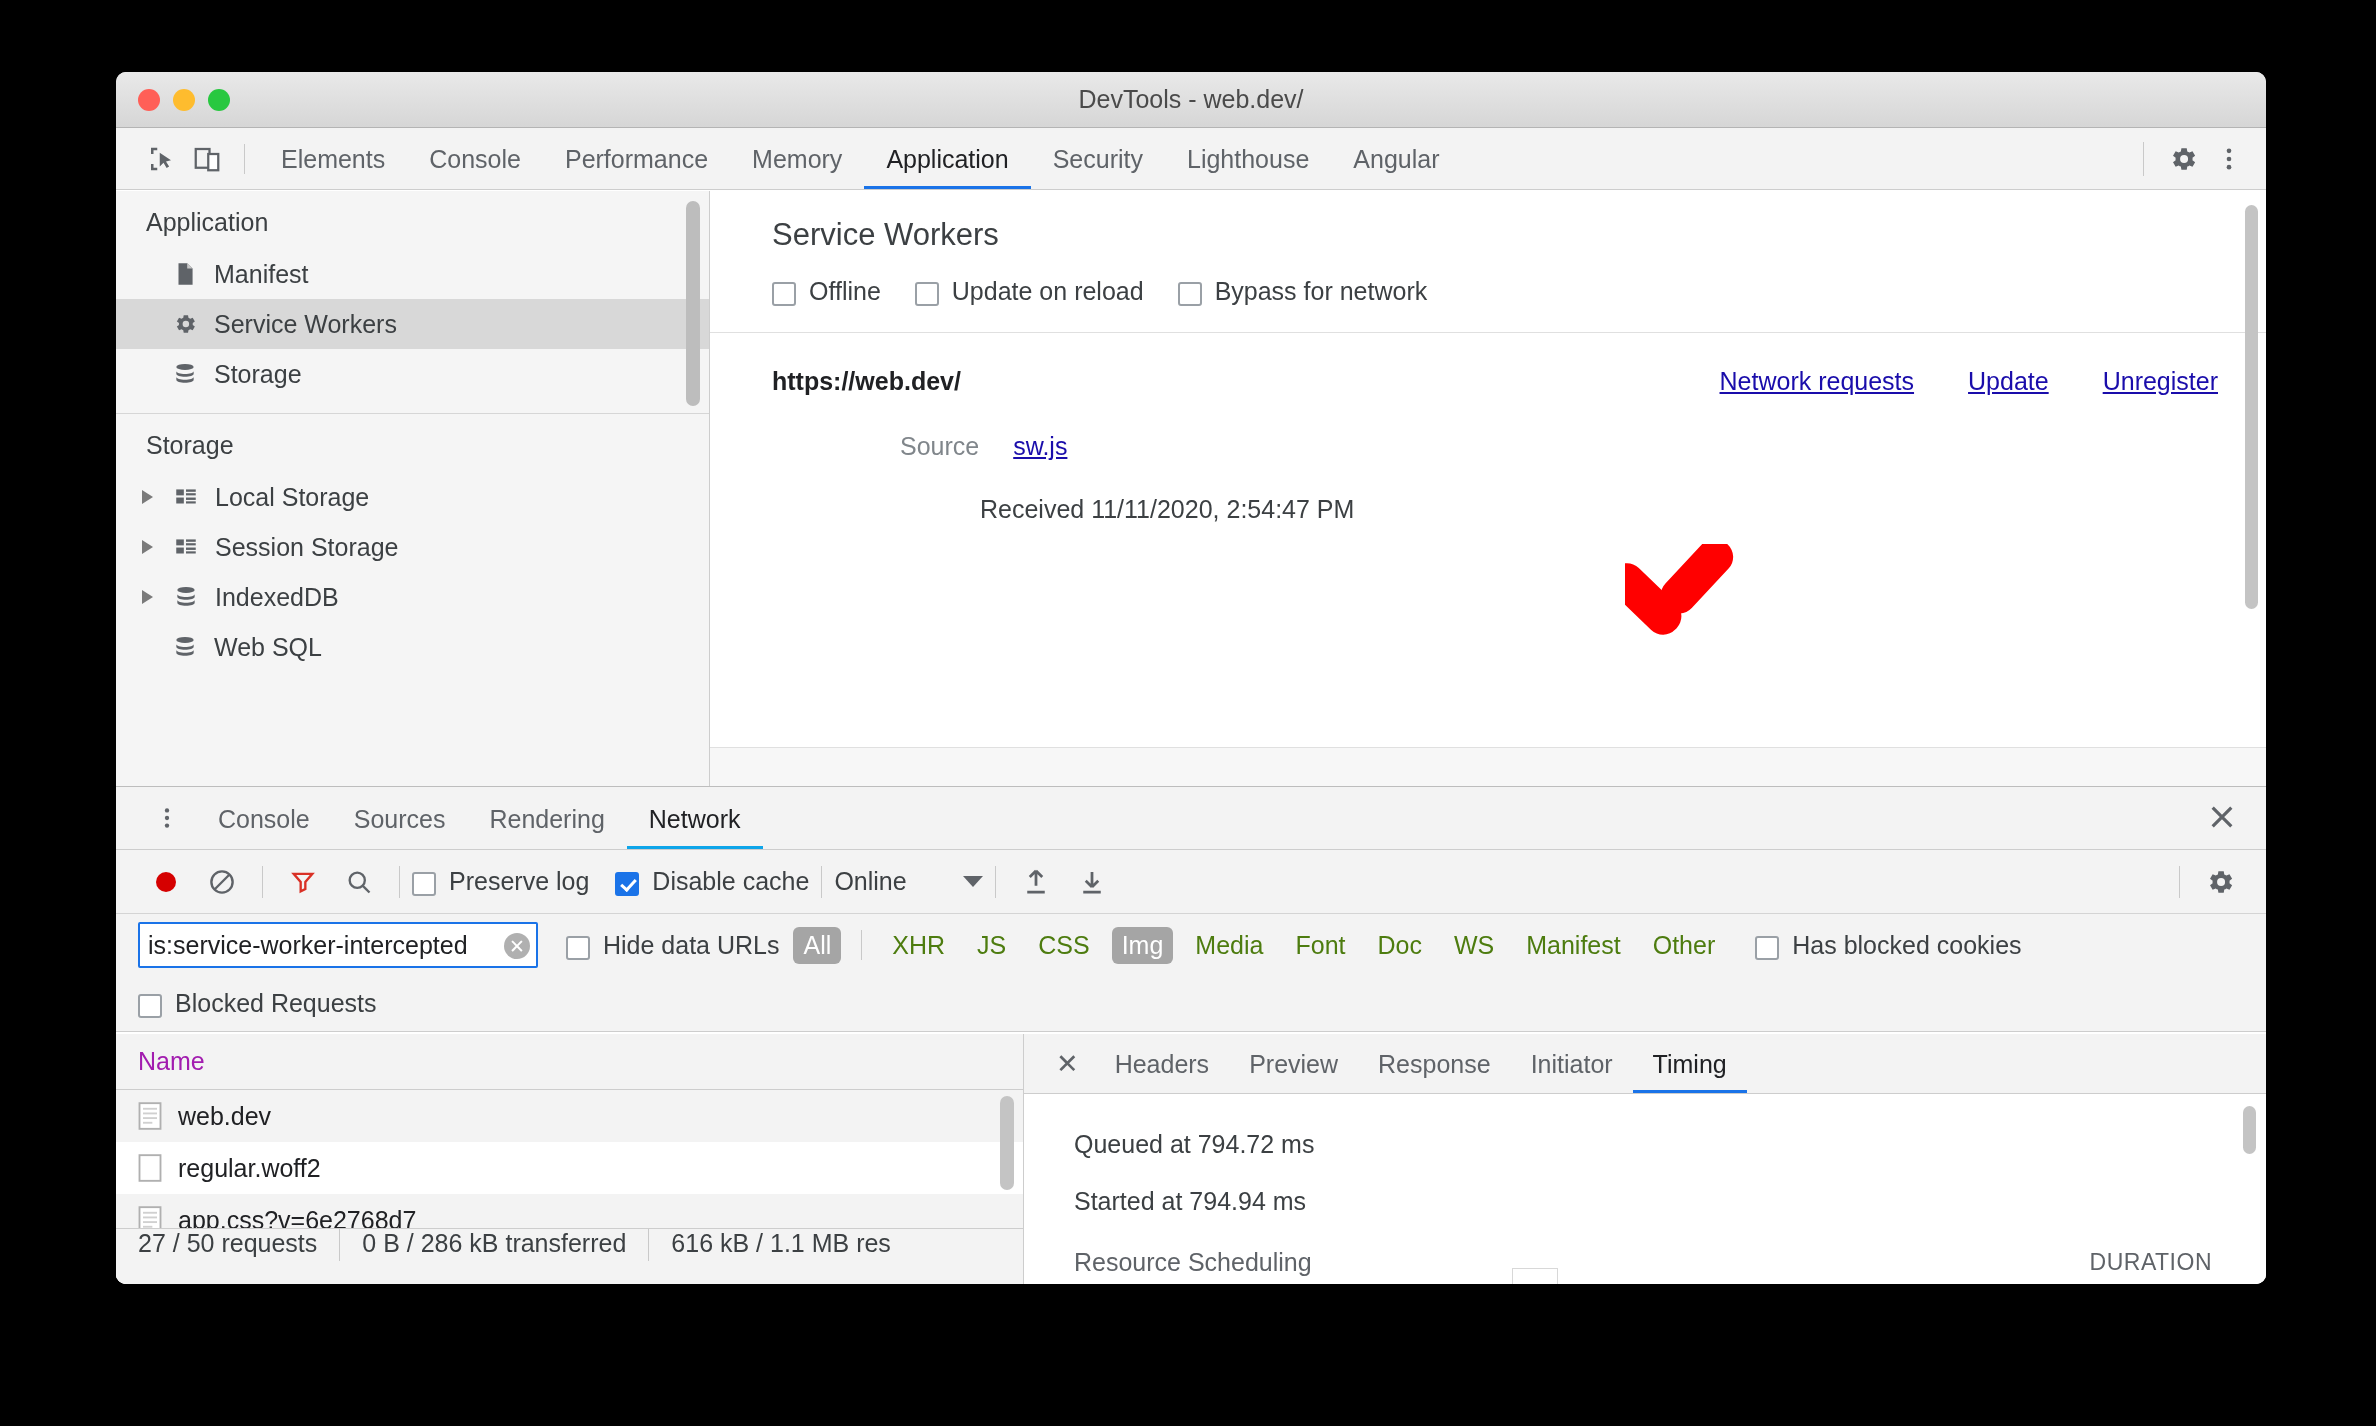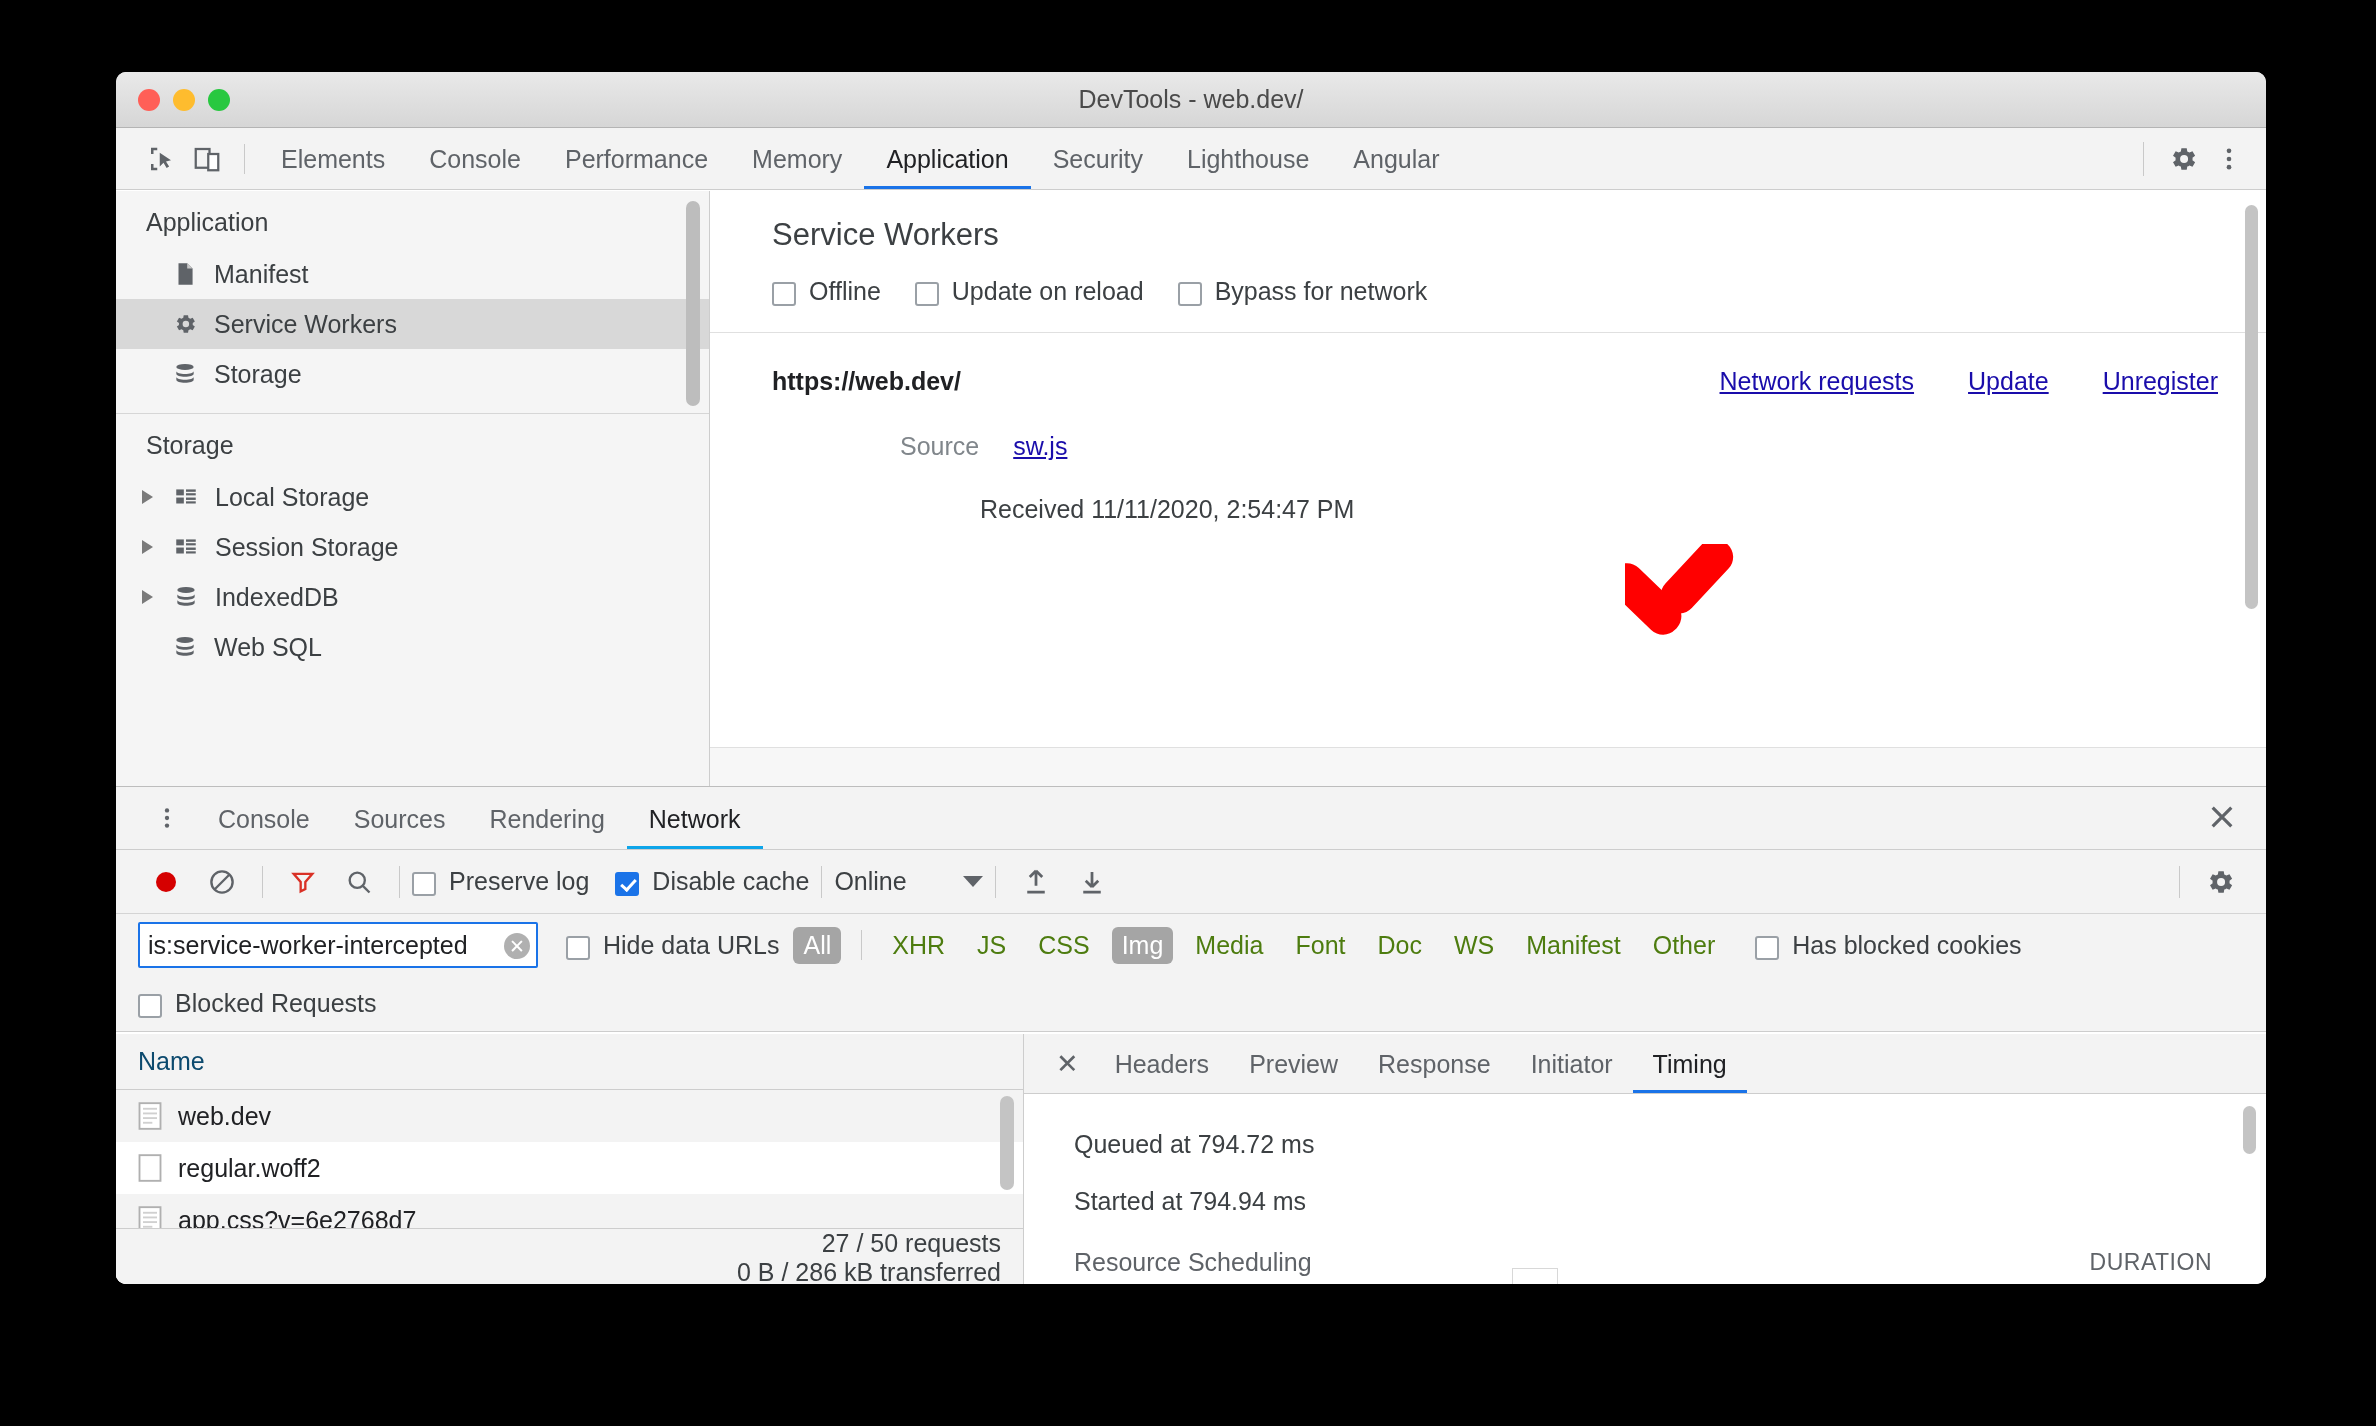--- a/index.html
+++ b/index.html
@@ -159,28 +159,28 @@
   .fsep { width: 1px; height: 30px; background: #c9c9c9; margin: 0 14px; }
   .ftype { font-size: 25px; color: #4d7c0f; padding: 4px 10px; border-radius: 6px; cursor: pointer; margin: 0 6px; }
   .ftype.on { background: #a5a5a5; color: #fff; }
 
   
   #blocked-row { height: 56px; background: #f3f3f3; display: flex; align-items: center; padding-left: 22px; border-bottom: 1px solid #cdcdcd; }
 
   
   #net-split { position: absolute; left: 0; right: 0; top: 247px; bottom: 0; display: flex; }
   #req-list { width: 908px; border-right: 1px solid #cdcdcd; position: relative; background: #fff; }
-  #req-head { height: 56px; background: #f3f3f3; border-bottom: 1px solid #cdcdcd; display: flex; align-items: center; padding-left: 22px; font-size: 25px; color: #0c4a6e; }
+  #req-head { height: 56px; background: #f3f3f3; border-bottom: 1px solid #cdcdcd; display: flex; align-items: center; padding-left: 22px; font-size: 25px; color: #a21caf; }
   .req-row { height: 52px; display: flex; align-items: center; gap: 16px; padding-left: 22px; font-size: 25px; color: #202124; cursor: pointer; }
   .req-row.alt { background: #f3f3f3; }
   #req-scroll { position: absolute; right: 9px; top: 62px; width: 14px; height: 94px; border-radius: 7px; background: #c4c4c4; }
   #status-bar {
     position: absolute; left: 0; right: 0; bottom: 0; height: 56px;
     background: #f3f3f3; border-top: 1px solid #cdcdcd;
-    display: flex; align-items: flex-end; font-size: 25px; color: #3c4043; flex-direction: column;
+    display: flex; align-items: flex-start; font-size: 25px; color: #3c4043;
   }
   #status-bar .stat { padding: 0 22px; }
   #status-bar .vsep { width: 1px; height: 32px; background: #c9c9c9; }
 
   
   #detail { flex: 1; position: relative; background: #fff; }
   #detail-tabs { height: 60px; background: #f3f3f3; border-bottom: 1px solid #cdcdcd; display: flex; align-items: center; padding-left: 16px; }
   #detail-close { font-size: 27px; color: #5f6368; padding: 0 16px; cursor: pointer; }
   .dttab { font-size: 25px; color: #5f6368; padding: 0 20px; height: 59px; line-height: 61px; cursor: pointer; }
   .dttab.active { color: #202124; border-bottom: 3px solid #1a73e8; }

